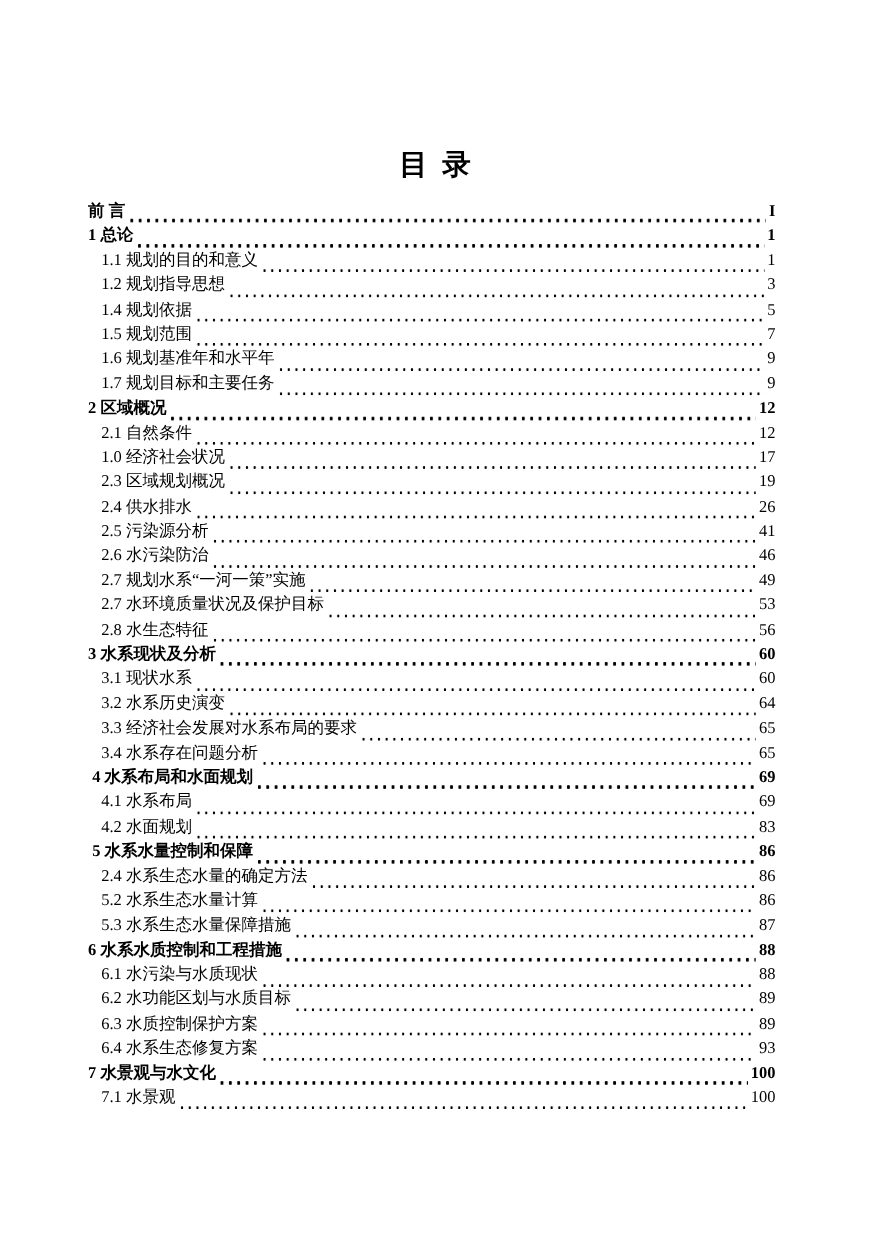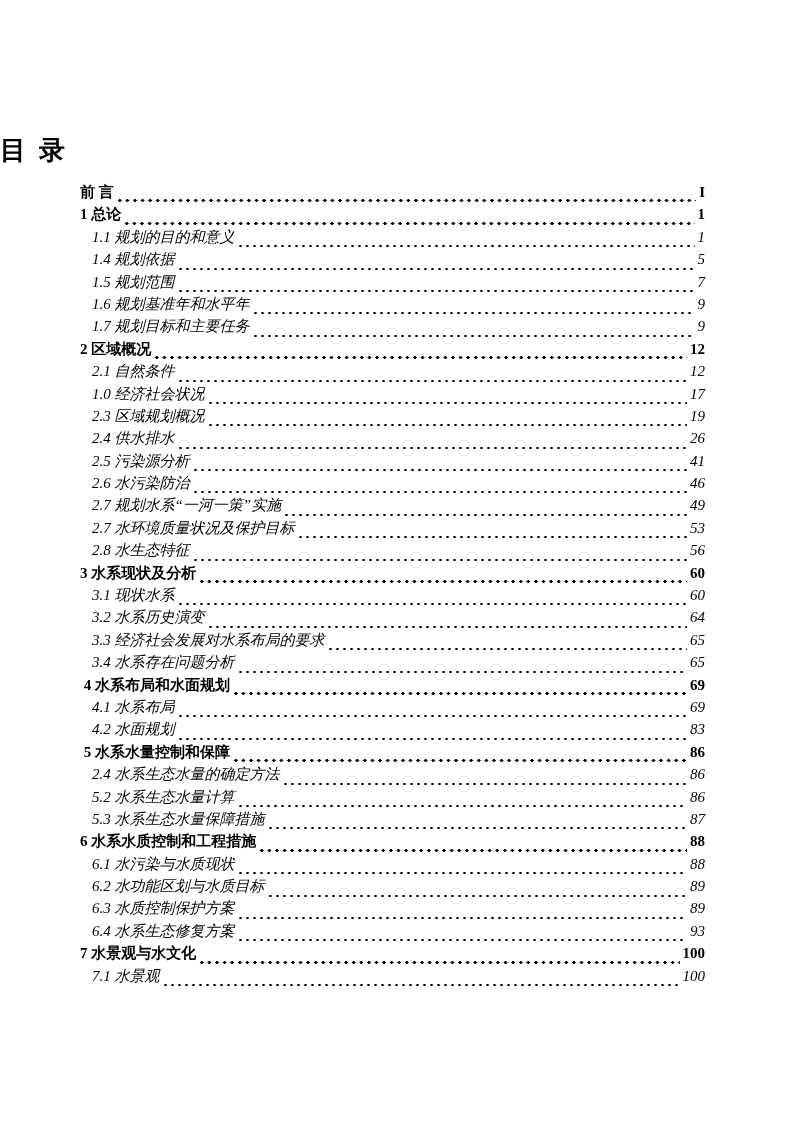--- a/index.html
+++ b/index.html
@@ -16,20 +16,21 @@
     overflow: hidden;
   }
   .page {
     position: absolute;
     inset: 0;
     background: #ffffff;
   }
   .toc-title {
     margin: 0;
     padding-top: 133px;
+    text-align: center;
     font-size: 26px;
     line-height: 34px;
     font-weight: bold;
     font-family: "DejaVu Sans", "Liberation Sans", sans-serif;
     letter-spacing: 2px;
     white-space: pre;
   }
   .toc {
     position: absolute;
     left: 80px;
@@ -43,21 +44,20 @@
     line-height: 22.4px;
     font-size: 15px;
     white-space: nowrap;
   }
   .toc-row .label {
     white-space: pre;
     flex: 0 0 auto;
   }
   .toc-row.sub {
     padding-left: 12px;
-    font-style: italic;
   }
   .toc-row.chapter {
     font-weight: bold;
   }
   .leader {
     flex: 1 1 auto;
     height: 13px;
     margin: 0 3px 0 2px;
     background-image: radial-gradient(circle, #000 1px, transparent 1.35px);
     background-size: 7px 4px;
@@ -90,20 +90,25 @@
     <span class="label">1 总论</span>
     <span class="leader"></span>
     <span class="page-num">1</span>
   </div>
       <div class="toc-row sub">
     <span class="label">1.1 规划的目的和意义</span>
     <span class="leader"></span>
     <span class="page-num">1</span>
   </div>
       <div class="toc-row sub">
+    <span class="label">1.2 规划指导思想</span>
+    <span class="leader"></span>
+    <span class="page-num">3</span>
+  </div>
+      <div class="toc-row sub">
     <span class="label">1.4 规划依据</span>
     <span class="leader"></span>
     <span class="page-num">5</span>
   </div>
       <div class="toc-row sub">
     <span class="label">1.5 规划范围</span>
     <span class="leader"></span>
     <span class="page-num">7</span>
   </div>
       <div class="toc-row sub">

